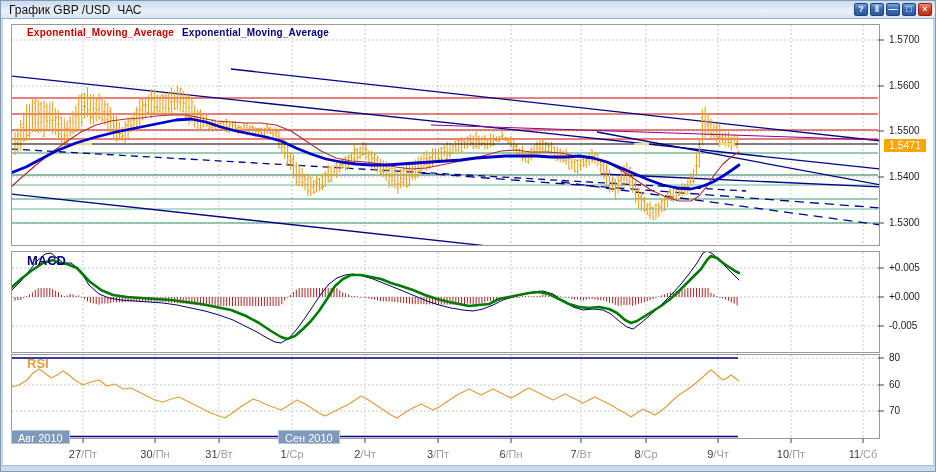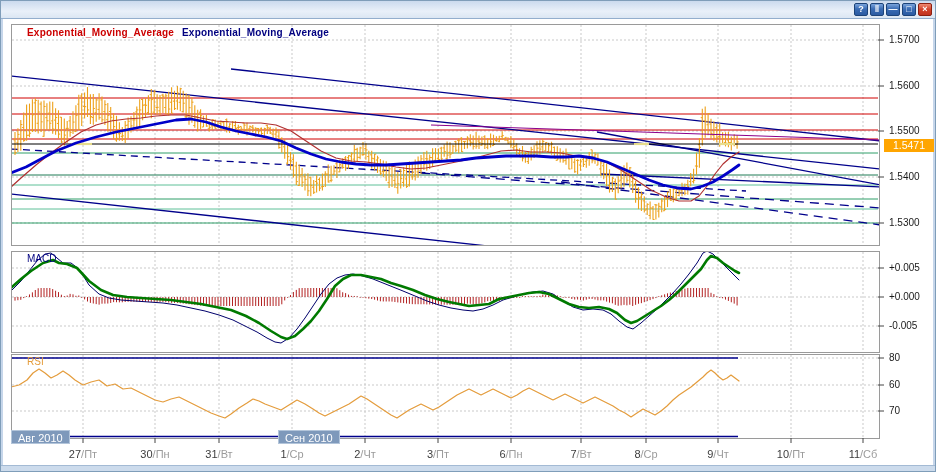--- a/index.html
+++ b/index.html
@@ -25,43 +25,44 @@
     box-sizing:border-box;cursor:pointer;font-weight:bold;padding:0;overflow:hidden;
   }
   .winbtn.close{background:linear-gradient(180deg,#ef8a72 0%,#d2422a 50%,#c03320 100%);border-color:#8c1f10;}
   .panel{position:absolute;background:#fff;border:1px solid #9a9a9a;box-sizing:border-box;z-index:1;}
   .panel.main{left:10px;top:23px;width:869px;height:222px;}
   .panel.macd{left:10px;top:250px;width:869px;height:102px;}
   .panel.rsi{left:10px;top:353px;width:869px;height:85px;}
   #overlay{position:absolute;left:0;top:0;z-index:5;pointer-events:none;}
   .lbl{position:absolute;z-index:10;padding-left:12px;}
   .legend{font-size:10px;font-weight:bold;letter-spacing:0.2px;}
-  .panel-label{font-size:10px;font-weight:normal;}
+  .panel-label{font-size:13px;font-weight:bold;}
   .scale-lbl{position:absolute;left:888px;font-size:10px;color:#1a1a1a;z-index:10;white-space:nowrap;}
   .date-lbl{position:absolute;font-size:11px;z-index:10;white-space:nowrap;transform:translateX(-50%);}
   .date-lbl .d{color:#3c3c3c;}
   .date-lbl .w{color:#9b9b9b;}
   .month-box{
     position:absolute;height:14px;line-height:14px;padding:0 6px;z-index:11;
     background:#7e99bb;border:1px solid #b3c5da;color:#fff;font-size:11px;white-space:nowrap;box-sizing:border-box;
   }
   .price-tag{
-    position:absolute;left:883px;width:50px;height:13px;z-index:12;
+    position:absolute;left:883px;width:42px;height:13px;z-index:12;
     background:#FFA500;color:#fff;font-size:10.5px;line-height:13px;text-align:center;
   }
   .bottom-frame{
     position:absolute;left:0;top:464px;width:100%;height:8px;z-index:3;
     background:#ccdbec;border-top:1px solid #a3bad4;box-sizing:border-box;
   }
 </style>
 </head>
 <body>
 
 <div class="window">
   <div class="titlebar">
+    <span class="title">График GBP /USD  ЧАС</span>
     <div class="winbtns">
       <button class="winbtn">?</button>
       <button class="winbtn">‖</button>
       <button class="winbtn">—</button>
       <button class="winbtn">□</button>
       <button class="winbtn close">×</button>
     </div>
   </div>
 
   <div class="panel main"></div>

